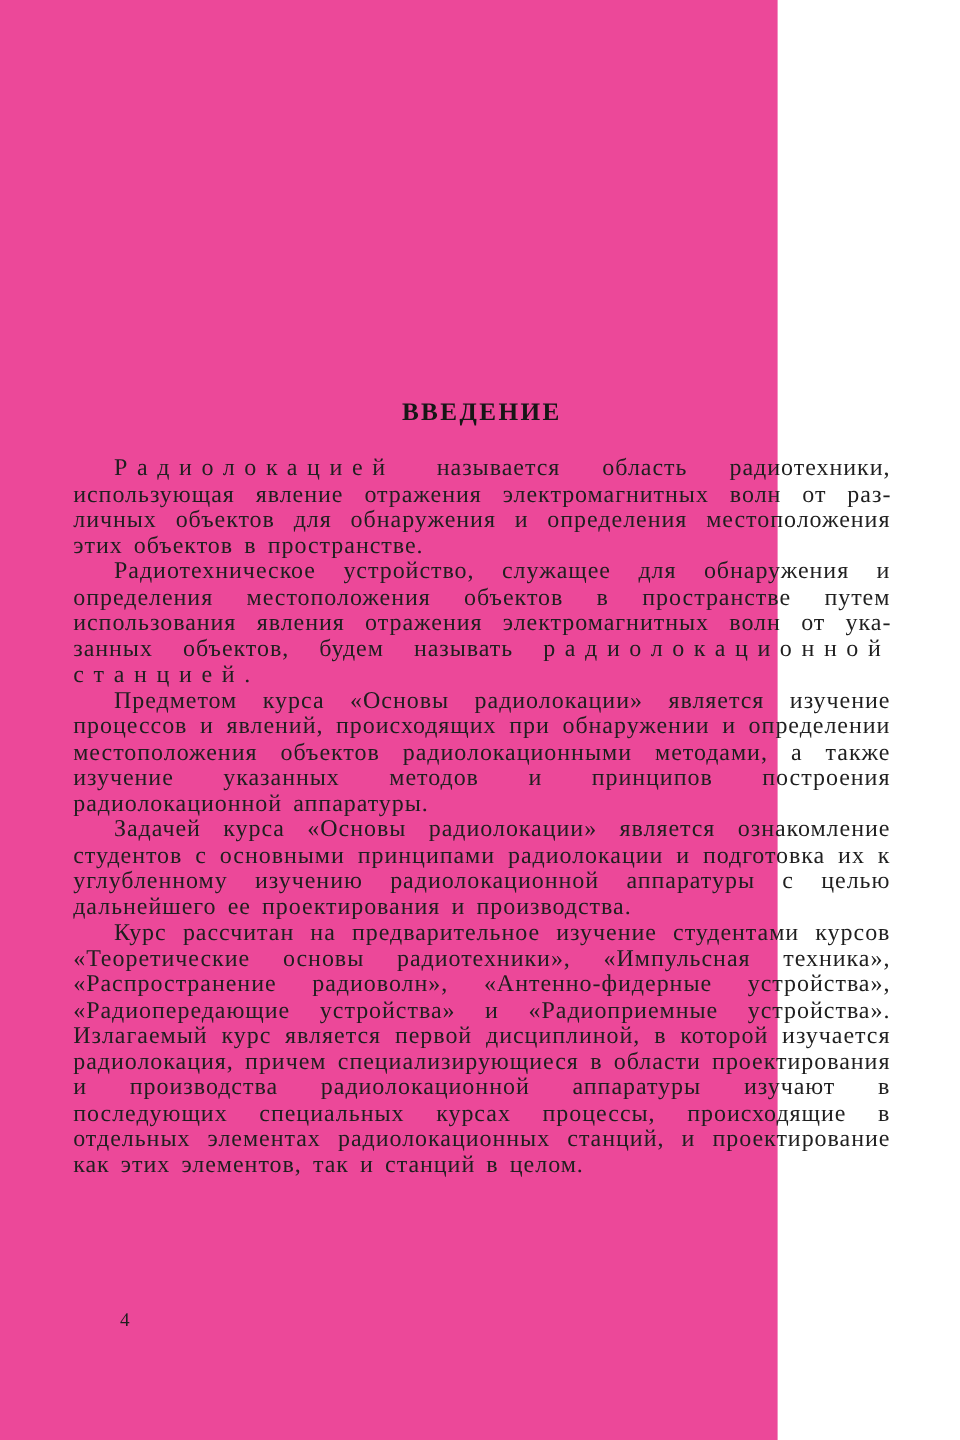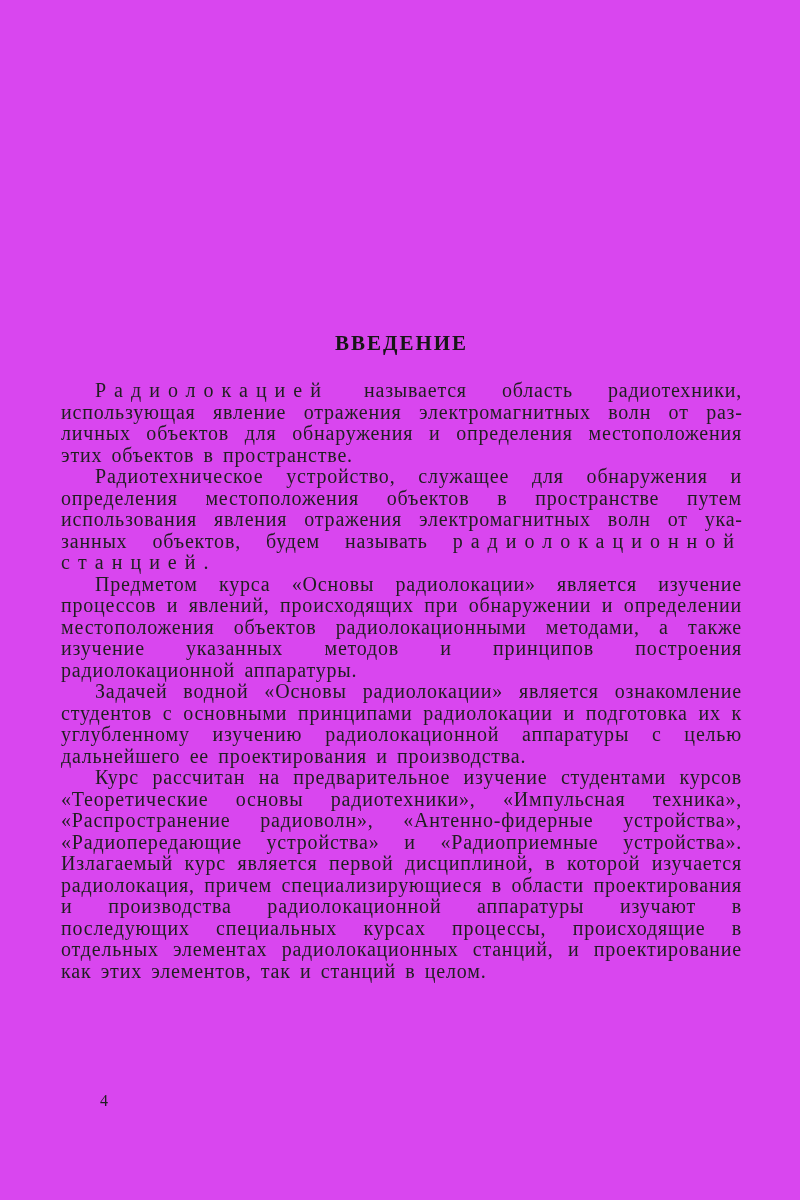--- a/index.html
+++ b/index.html
@@ -8,23 +8,23 @@
   }
   body {
     width: 800px;
     height: 1200px;
     background: #ffffff;
     font-family: "Liberation Serif", serif;
     overflow: hidden;
   }
   .page {
     position: relative;
-    width: 800px;
+    width: 648px;
     height: 1200px;
-    background: #d946ef;
+    background: #ec4899;
     color: #1f1f1f;
   }
   .text-block {
     position: absolute;
     left: 61px;
     top: 331px;
     width: 681px;
   }
   h1.chapter-heading {
     margin: 0 0 24px 0;
@@ -60,18 +60,18 @@
 </head>
 <body>
 
 <div class="page">
   <div class="text-block">
     <h1 class="chapter-heading">ВВЕДЕНИЕ</h1>
     <div id="paragraphs">
         <p><span class="spaced">Радиолокацией</span><span> называется область радиотехники, использующая явление отражения электромагнитных волн от раз­личных объектов для обнаружения и определения местоположения этих объектов в пространстве.</span></p>
         <p><span>Радиотехническое устройство, служащее для обнаружения и определения местоположения объектов в пространстве путем использования явления отражения электромагнитных волн от ука­занных объектов, будем называть </span><span class="spaced">радиолокационной станцией</span><span>.</span></p>
         <p><span>Предметом курса «Основы радиолокации» является изучение процессов и явлений, происходящих при обнаружении и опре­делении местоположения объектов радиолокационными методами, а также изучение указанных методов и принципов построения радиолокационной аппаратуры.</span></p>
-        <p><span>Задачей водной «Основы радиолокации» является ознакомление студентов с основными принципами радиолокации и подготовка их к углубленному изучению радиолокационной аппаратуры с целью дальнейшего ее проектирования и производства.</span></p>
+        <p><span>Задачей курса «Основы радиолокации» является ознакомление студентов с основными принципами радиолокации и подготовка их к углубленному изучению радиолокационной аппаратуры с целью дальнейшего ее проектирования и производства.</span></p>
         <p><span>Курс рассчитан на предварительное изучение студентами курсов «Теоретические основы радиотехники», «Импульсная тех­ника», «Распространение радиоволн», «Антенно-фидерные устрой­ства», «Радиопередающие устройства» и «Радиоприемные устрой­ства». Излагаемый курс является первой дисциплиной, в которой изучается радиолокация, причем специализирующиеся в области проектирования и производства радиолокационной аппаратуры изучают в последующих специальных курсах процессы, проис­ходящие в отдельных элементах радиолокационных станций, и проектирование как этих элементов, так и станций в целом.</span></p>
       </div>
   </div>
   <div class="page-number">4</div>
 </div>
 
 </body></html>

